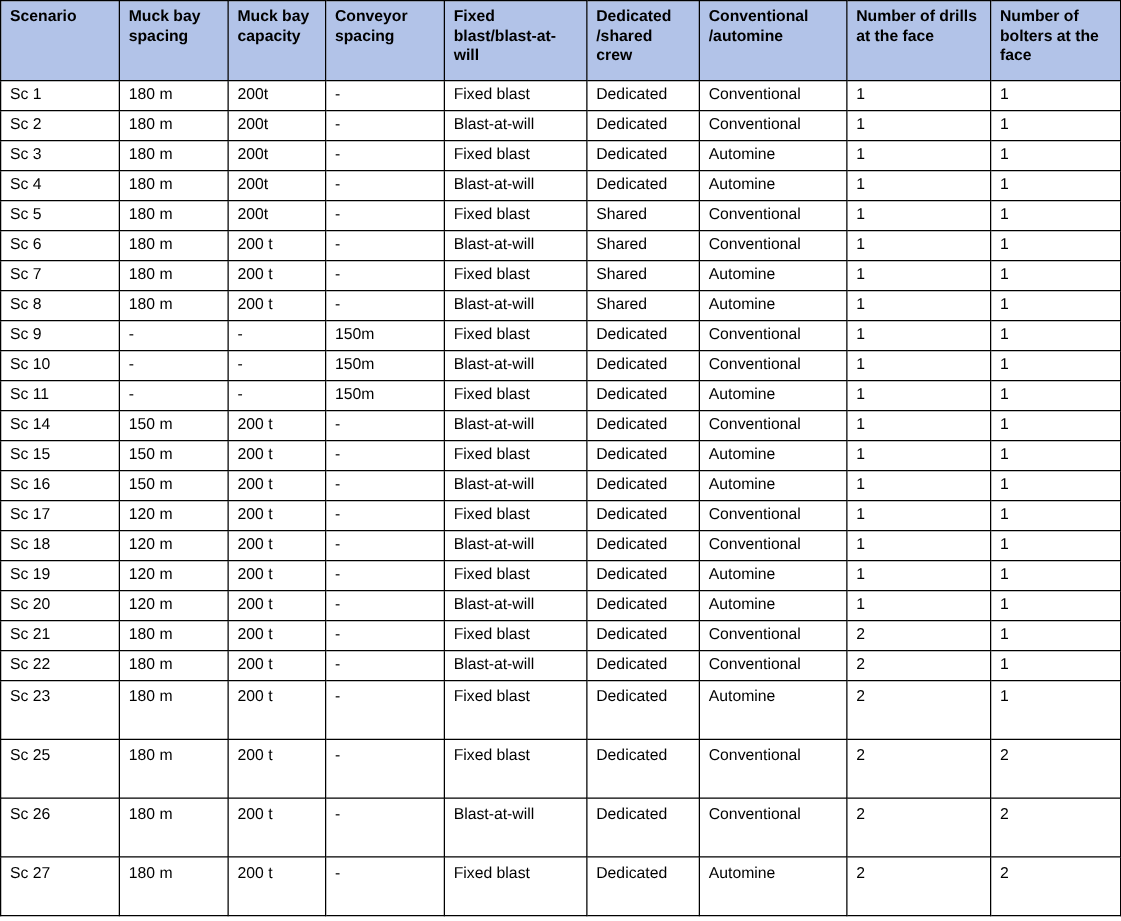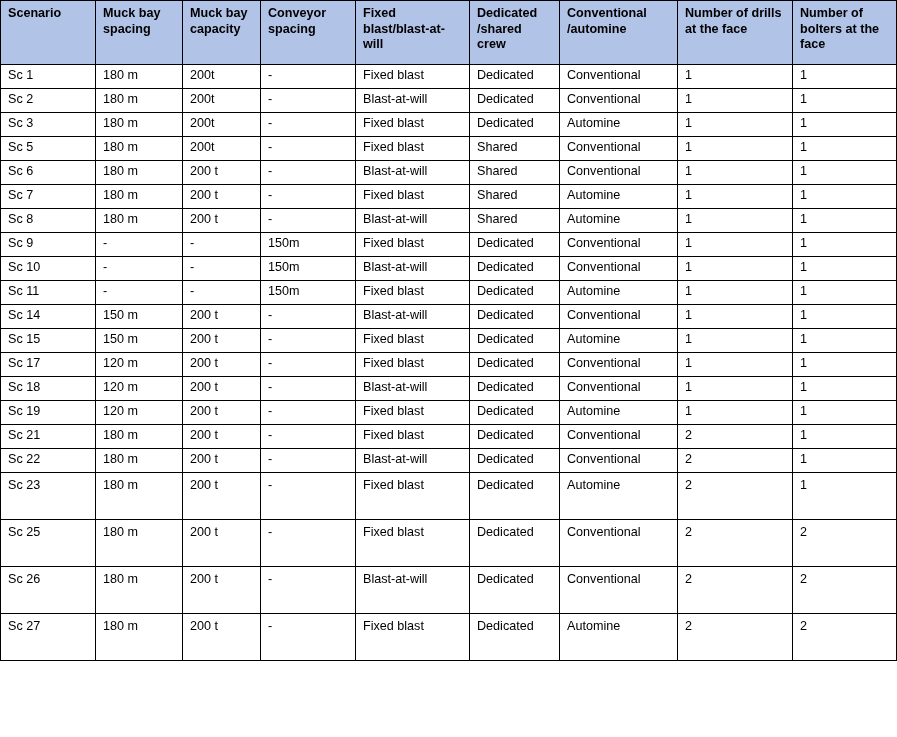--- a/index.html
+++ b/index.html
@@ -124,20 +124,31 @@
           <td>180 m</td>
           <td>200t</td>
           <td>-</td>
           <td>Fixed blast</td>
           <td>Dedicated</td>
           <td>Automine</td>
           <td>1</td>
           <td>1</td>
         </tr>
         <tr>
+          <td>Sc 4</td>
+          <td>180 m</td>
+          <td>200t</td>
+          <td>-</td>
+          <td>Blast-at-will</td>
+          <td>Dedicated</td>
+          <td>Automine</td>
+          <td>1</td>
+          <td>1</td>
+        </tr>
+        <tr>
           <td>Sc 5</td>
           <td>180 m</td>
           <td>200t</td>
           <td>-</td>
           <td>Fixed blast</td>
           <td>Shared</td>
           <td>Conventional</td>
           <td>1</td>
           <td>1</td>
         </tr>
@@ -223,20 +234,31 @@
           <td>150 m</td>
           <td>200 t</td>
           <td>-</td>
           <td>Fixed blast</td>
           <td>Dedicated</td>
           <td>Automine</td>
           <td>1</td>
           <td>1</td>
         </tr>
         <tr>
+          <td>Sc 16</td>
+          <td>150 m</td>
+          <td>200 t</td>
+          <td>-</td>
+          <td>Blast-at-will</td>
+          <td>Dedicated</td>
+          <td>Automine</td>
+          <td>1</td>
+          <td>1</td>
+        </tr>
+        <tr>
           <td>Sc 17</td>
           <td>120 m</td>
           <td>200 t</td>
           <td>-</td>
           <td>Fixed blast</td>
           <td>Dedicated</td>
           <td>Conventional</td>
           <td>1</td>
           <td>1</td>
         </tr>
@@ -250,20 +272,31 @@
           <td>Conventional</td>
           <td>1</td>
           <td>1</td>
         </tr>
         <tr>
           <td>Sc 19</td>
           <td>120 m</td>
           <td>200 t</td>
           <td>-</td>
           <td>Fixed blast</td>
+          <td>Dedicated</td>
+          <td>Automine</td>
+          <td>1</td>
+          <td>1</td>
+        </tr>
+        <tr>
+          <td>Sc 20</td>
+          <td>120 m</td>
+          <td>200 t</td>
+          <td>-</td>
+          <td>Blast-at-will</td>
           <td>Dedicated</td>
           <td>Automine</td>
           <td>1</td>
           <td>1</td>
         </tr>
         <tr>
           <td>Sc 21</td>
           <td>180 m</td>
           <td>200 t</td>
           <td>-</td>

